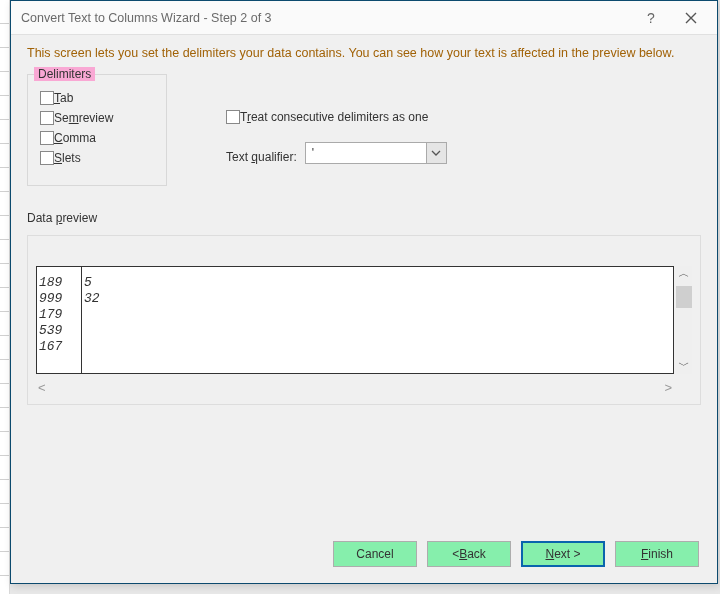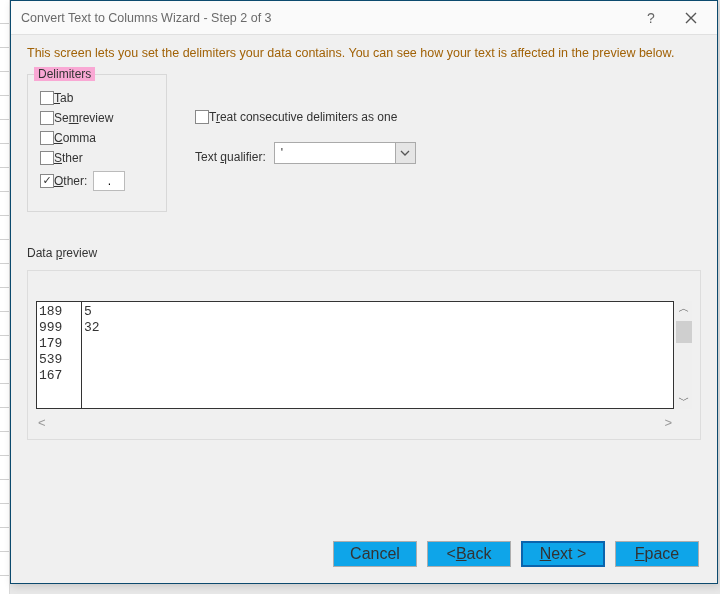--- a/index.html
+++ b/index.html
@@ -102,20 +102,21 @@
     width: 32px; height: 20px;
     margin-left: 6px;
     border: 1px solid #bbb;
     background: #fff;
     text-align: center;
     font-size: 12px;
     padding: 0;
   }
   .rightpanel {
     padding-top: 30px;
+    margin-left: 31px;
   }
   .qualrow {
     display: flex;
     align-items: flex-end;
     gap: 8px;
     margin-top: 18px;
   }
   .select {
     display: inline-flex;
     align-items: center;
@@ -130,21 +131,21 @@
   }
   .select .btn {
     width: 20px; height: 20px;
     background: #e5e5e5;
     border-left: 1px solid #aaa;
     display: flex; align-items: center; justify-content: center;
   }
   .select .btn svg { display:block; }
 
   .preview-section {
-    margin-top: 34px;
+    margin-top: 25px;
   }
   .preview-label { margin-bottom: 10px; }
   .preview-box {
     border: 1px solid #ddd;
     height: 170px;
     position: relative;
     padding: 8px;
     background: #f0f0f0;
   }
   .preview-inner {
@@ -154,21 +155,22 @@
     background: #fff;
     font-family: "Consolas", "Courier New", monospace;
     font-size: 13px;
     overflow: hidden;
   }
   .preview-cols {
     display: flex;
     height: 100%;
   }
   .pcol {
-    padding: 2px 4px 2px 2px;
+    padding: 8px 4px 2px 2px;
+    font-style: italic;
   }
   .pcol + .pcol { border-left: 1px solid #333; }
   .pcol .pcell { height: 16px; line-height: 16px; white-space: pre; }
   .vscroll {
     position: absolute;
     right: 8px; top: 30px; bottom: 30px;
     width: 16px;
     background: #efefef;
     display: flex; flex-direction: column;
     justify-content: space-between;
@@ -187,22 +189,22 @@
   .buttons {
     display: flex;
     justify-content: flex-end;
     gap: 10px;
     padding: 14px 18px 16px 0;
   }
   .btn2 {
     min-width: 84px;
     height: 26px;
     border: 1px solid #adadad;
-    background: #0ea5e9;
-    font-size: 16px;
+    background: #86efac;
+    font-size: 12px;
     display: flex; align-items: center; justify-content: center;
     color: #333;
   }
   .btn2.primary {
     border: 2px solid #0a64ad;
   }
 </style>
 </head>
 <body>
 
@@ -235,26 +237,21 @@
         <div class="chkline">
           <span class="chk"></span>
           <span class="lbl"><span>Se</span><span class="u">m</span><span>review</span></span>
         </div>
         <div class="chkline">
           <span class="chk"></span>
           <span class="lbl"><span></span><span class="u">C</span><span>omma</span></span>
         </div>
         <div class="chkline">
           <span class="chk"></span>
-          <span class="lbl"><span></span><span class="u">S</span><span>ther</span></span>
-        </div>
-        <div class="chkline">
-          <span class="chk checked"></span>
-          <span class="lbl"><span></span><span class="u">O</span><span>ther:</span></span>
-          <input class="other-input" value="." style="">
+          <span class="lbl"><span></span><span class="u">S</span><span>lets</span></span>
         </div>
       </div>
 
       <div class="rightpanel">
         <div class="chkline">
           <span class="chk"></span>
           <span class="lbl"><span>T</span><span class="u">r</span><span>eat consecutive delimiters as one</span></span>
         </div>
 
         <div class="qualrow">
@@ -311,17 +308,17 @@
         <span>&lt; </span>
         <span class="u">B</span>
         <span>ack</span>
       </div>
     <div class="btn2 primary">
         <span class="u">N</span>
         <span>ext &gt;</span>
       </div>
     <div class="btn2">
         <span class="u">F</span>
-        <span>pace</span>
+        <span>inish</span>
       </div>
   </div>
 
 </div>
 
 </body></html>

